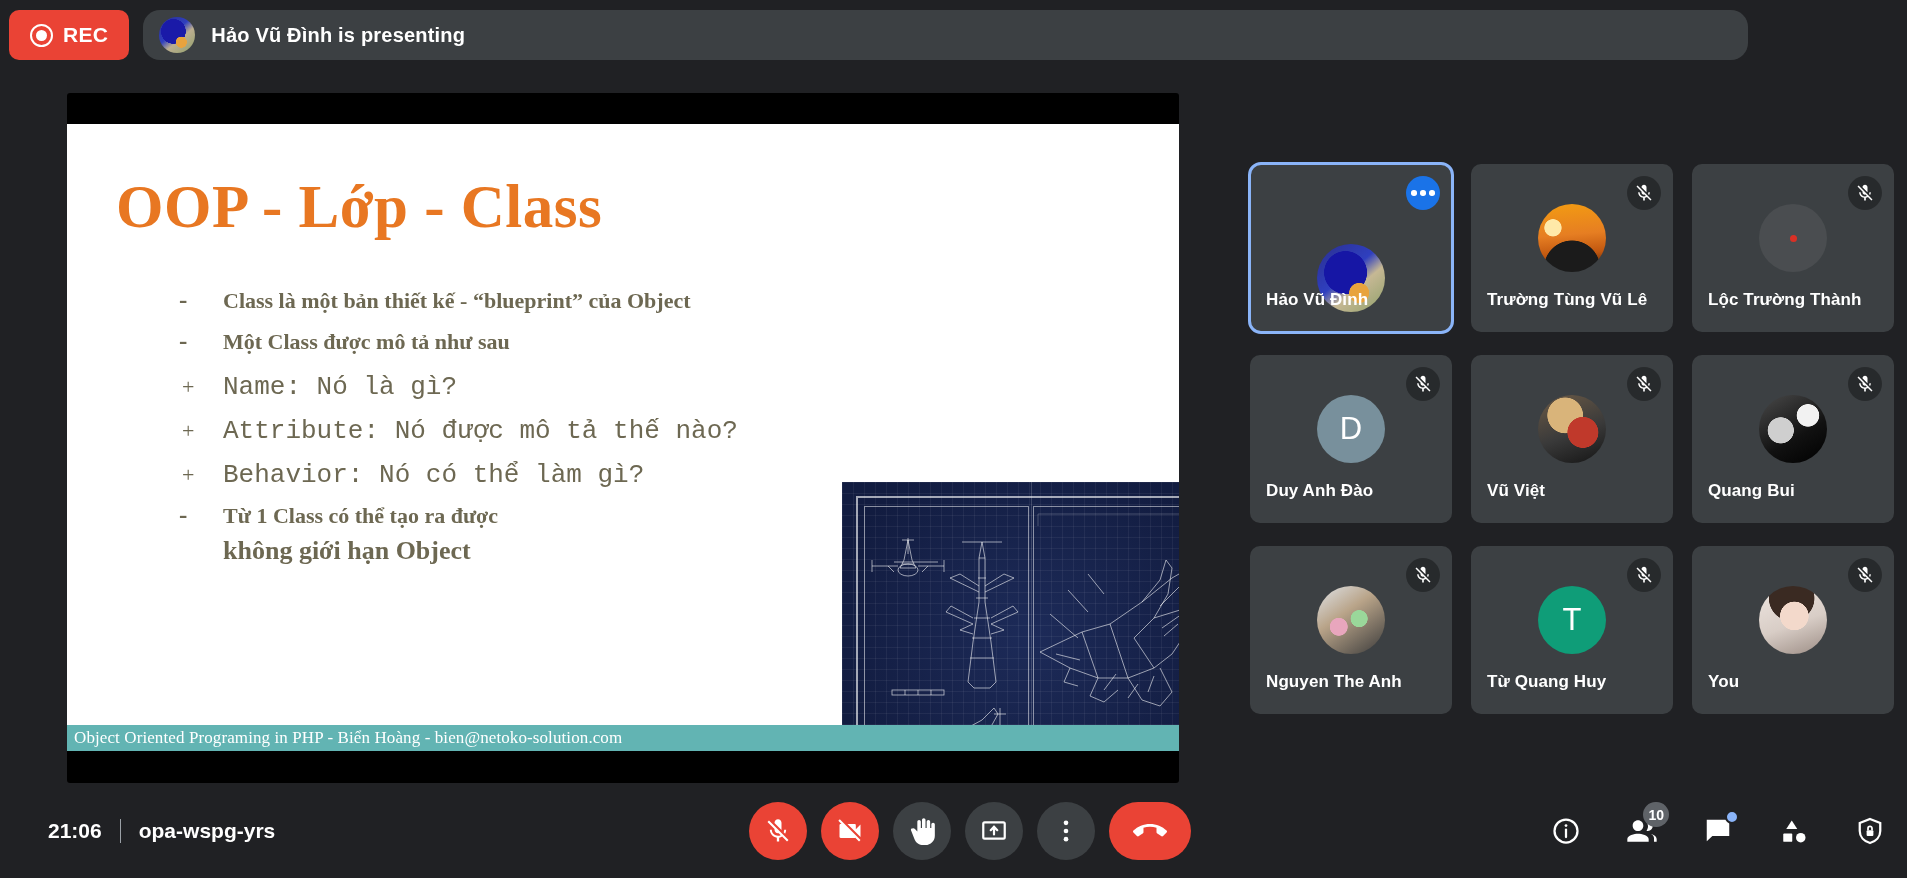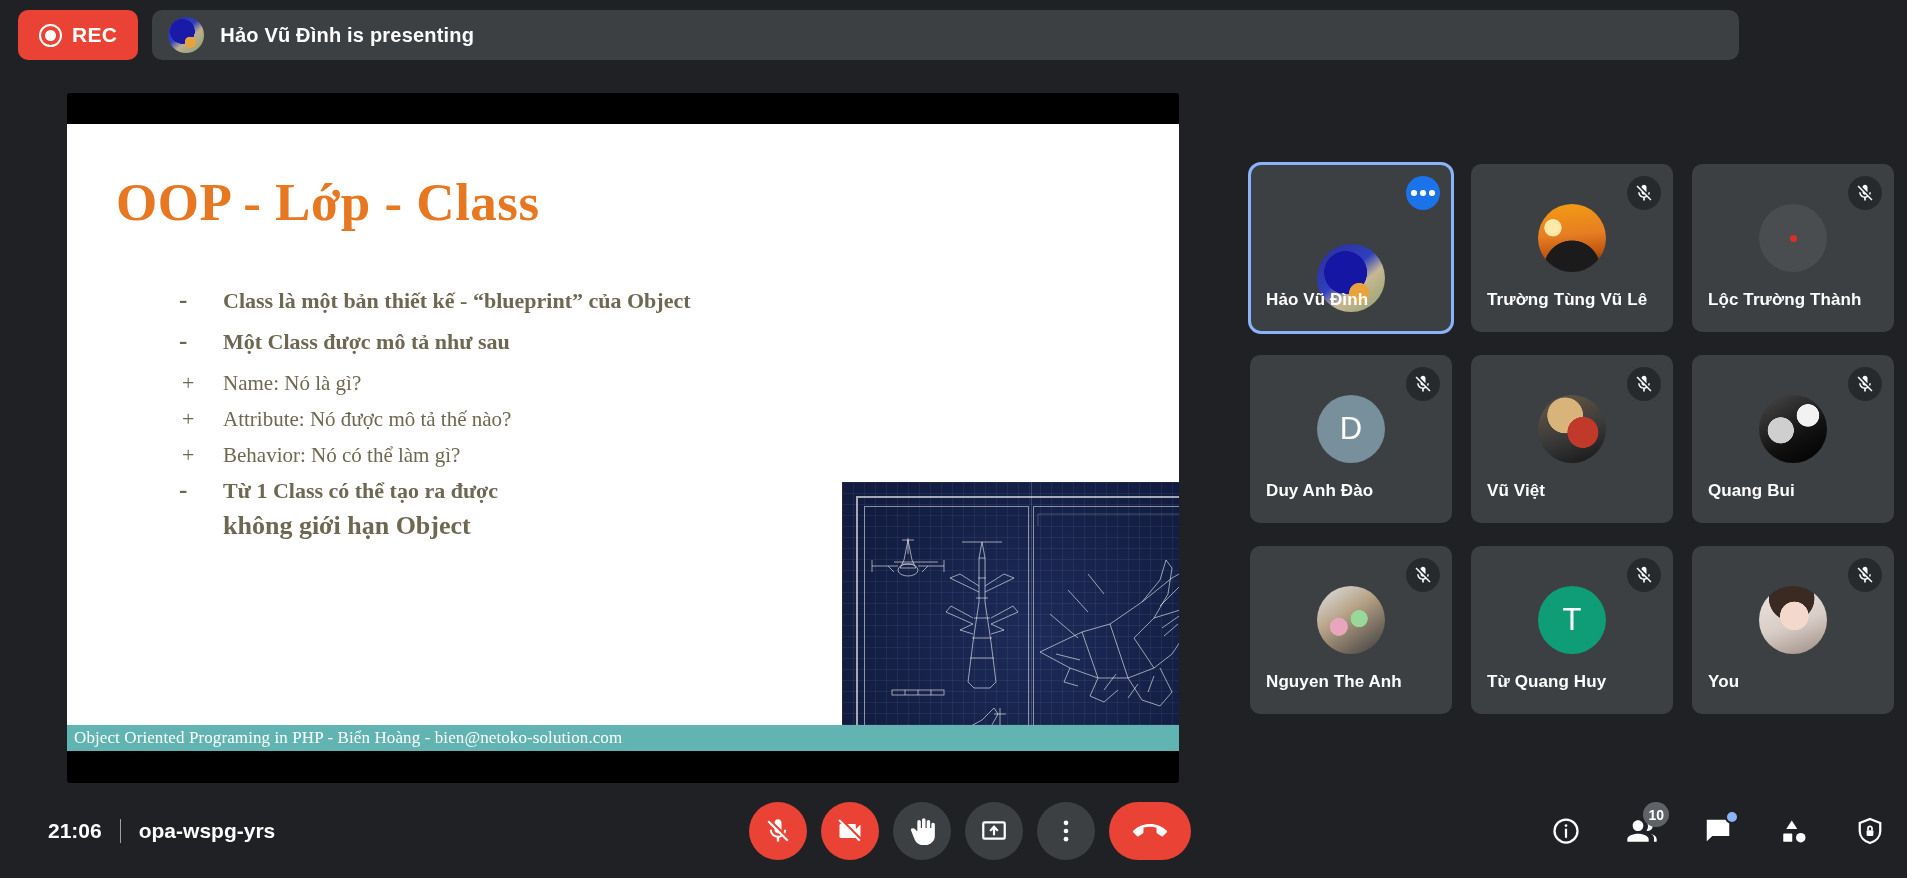--- a/index.html
+++ b/index.html
@@ -13,21 +13,21 @@
     position: relative;
     width: 1907px; height: 878px;
     background: #202124;
   }
 
   
   .topbar {
     position: absolute; left: 0; top: 0;
     width: 1757px; height: 70px;
     display: flex; align-items: center;
-    padding: 0 18px;
+    padding: 0 9px;
     gap: 14px;
   }
   .rec-pill {
     display: flex; align-items: center; gap: 10px;
     background: #ea4335;
     border-radius: 10px;
     height: 50px;
     padding: 0 21px;
     cursor: pointer;
   }
@@ -40,21 +40,21 @@
   .rec-dot i {
     width: 11px; height: 11px; border-radius: 50%; background: #fff; display: block;
   }
   .rec-label {
     color: #fff; font-size: 21px; font-weight: 700; letter-spacing: .3px;
   }
   .presenting-bar {
     flex: 1;
     height: 50px;
     background: #3c4043;
-    border-radius: 10px;
+    border-radius: 17px;
     display: flex; align-items: center;
     padding: 0 16px;
     gap: 16px;
   }
   .pres-avatar {
     width: 36px; height: 36px; border-radius: 50%;
     background:
       radial-gradient(circle at 62% 70%, #e8a33d 0 16%, transparent 17%),
       radial-gradient(circle at 40% 40%, #1a1aa8 0 40%, transparent 41%),
       linear-gradient(140deg, #2b2f8f 0%, #2f3fbf 42%, #bcae90 60%, #8fa06a 100%);
@@ -77,21 +77,21 @@
     width: 1112px; height: 627px;
     background: #ffffff;
     overflow: hidden;
   }
   .slide-title {
     position: absolute;
     left: 49px; top: 48px;
     color: #e87722;
     font-family: "Liberation Serif", serif;
     font-weight: 700;
-    font-size: 53px;
+    font-size: 61px;
     letter-spacing: .5px;
   }
   .bullets {
     position: absolute;
     left: 112px; top: 160px;
     width: 760px;
   }
   .b-row { display: flex; align-items: baseline; margin-bottom: 7px; }
   .b-mark {
     color: #6d6852;
@@ -100,21 +100,21 @@
     font-size: 25px;
   }
   .b-main .b-mark { font-weight: 700; }
   .b-text {
     font-family: "Liberation Serif", serif;
     color: #6d6852;
   }
   .b-main .b-text { font-size: 22px; font-weight: 700; line-height: 1.55; }
   .b-sub { margin-bottom: 2px; }
   .b-sub .b-mark { font-size: 22px; font-weight: 400; padding-left: 3px; }
-  .b-sub .b-text { font-size: 21px; font-weight: 400; line-height: 1.62; }
+  .b-sub .b-text { font-size: 26px; font-weight: 400; line-height: 1.62; font-family: Liberation Mono, monospace; }
   .b-cont { margin-top: -4px; }
   .b-cont .b-text { font-size: 26px; font-weight: 700; }
 
   
   .blueprint {
     position: absolute;
     left: 775px; top: 358px;
     width: 378px; height: 340px;
     background: #16224a;
     background-image:

